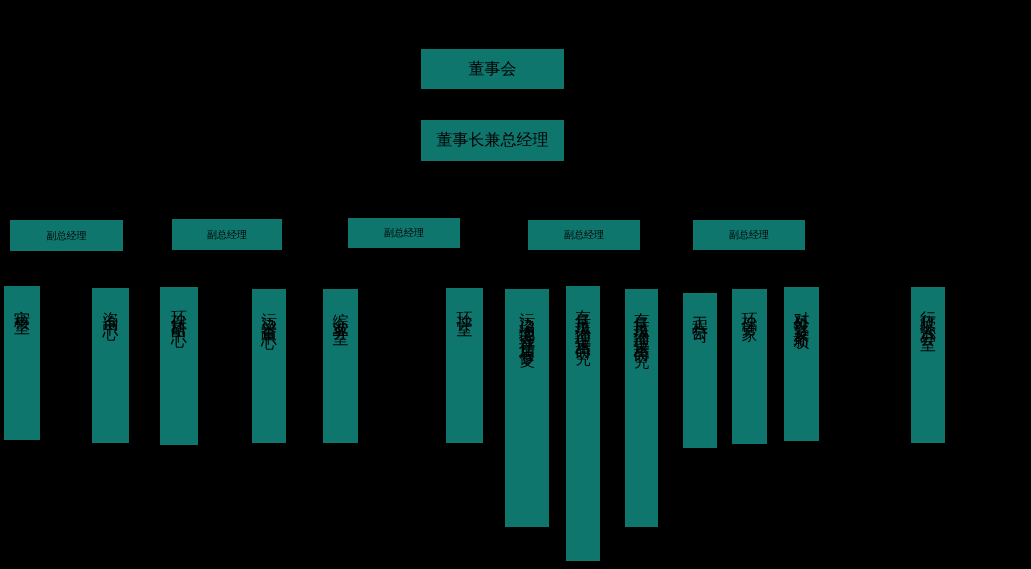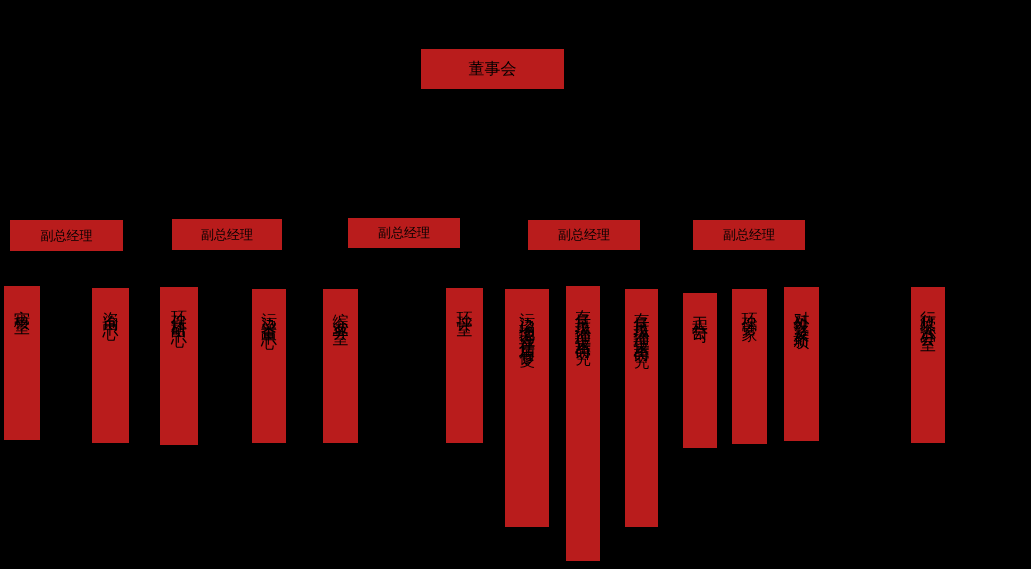--- a/index.html
+++ b/index.html
@@ -10,34 +10,34 @@
   #canvas {
     position: relative;
     width: 1031px;
     height: 569px;
     background: #000000;
     overflow: hidden;
     font-family: "DejaVu Sans", sans-serif;
   }
   .box {
     position: absolute;
-    background: #b91c1c;
+    background: #0f766e;
     color: #000000;
     box-sizing: border-box;
     font-family: Liberation Serif, serif;
   }
   .hbox {
     display: flex;
     align-items: center;
     justify-content: center;
     text-align: center;
     white-space: nowrap;
   }
   .hbox.lvl1, .hbox.lvl2 { font-size: 16px; }
-  .hbox.lvl3 { font-size: 13px; }
+  .hbox.lvl3 { font-size: 10px; }
   .vbox {
     display: flex;
     justify-content: center;
     align-items: flex-start;
     padding-top: 11px;
   }
   .vbox .vtext {
     writing-mode: vertical-lr;
     text-orientation: upright;
     font-size: 16px;
@@ -46,20 +46,21 @@
     white-space: nowrap;
   }
 </style>
 </head>
 <body>
 
 <div id="canvas">
 
   <div class="box hbox lvl1" style="left:421px; top:49px; width:143px; height:40px;">董事会</div>
 
+  <div class="box hbox lvl2" style="left:421px; top:120px; width:143px; height:41px;">董事长兼总经理</div>
 
   <div class="box hbox lvl3" style="left:10px; top:220px; width:113px; height:31px;">副总经理</div>
   <div class="box hbox lvl3" style="left:172px; top:219px; width:110px; height:31px;">副总经理</div>
   <div class="box hbox lvl3" style="left:348px; top:218px; width:112px; height:30px;">副总经理</div>
   <div class="box hbox lvl3" style="left:528px; top:220px; width:112px; height:30px;">副总经理</div>
   <div class="box hbox lvl3" style="left:693px; top:220px; width:112px; height:30px;">副总经理</div>
 
   <div class="box vbox" style="left:4px; top:286px; width:36px; height:154px;">
     <span class="vtext">审核室</span>
   </div>

